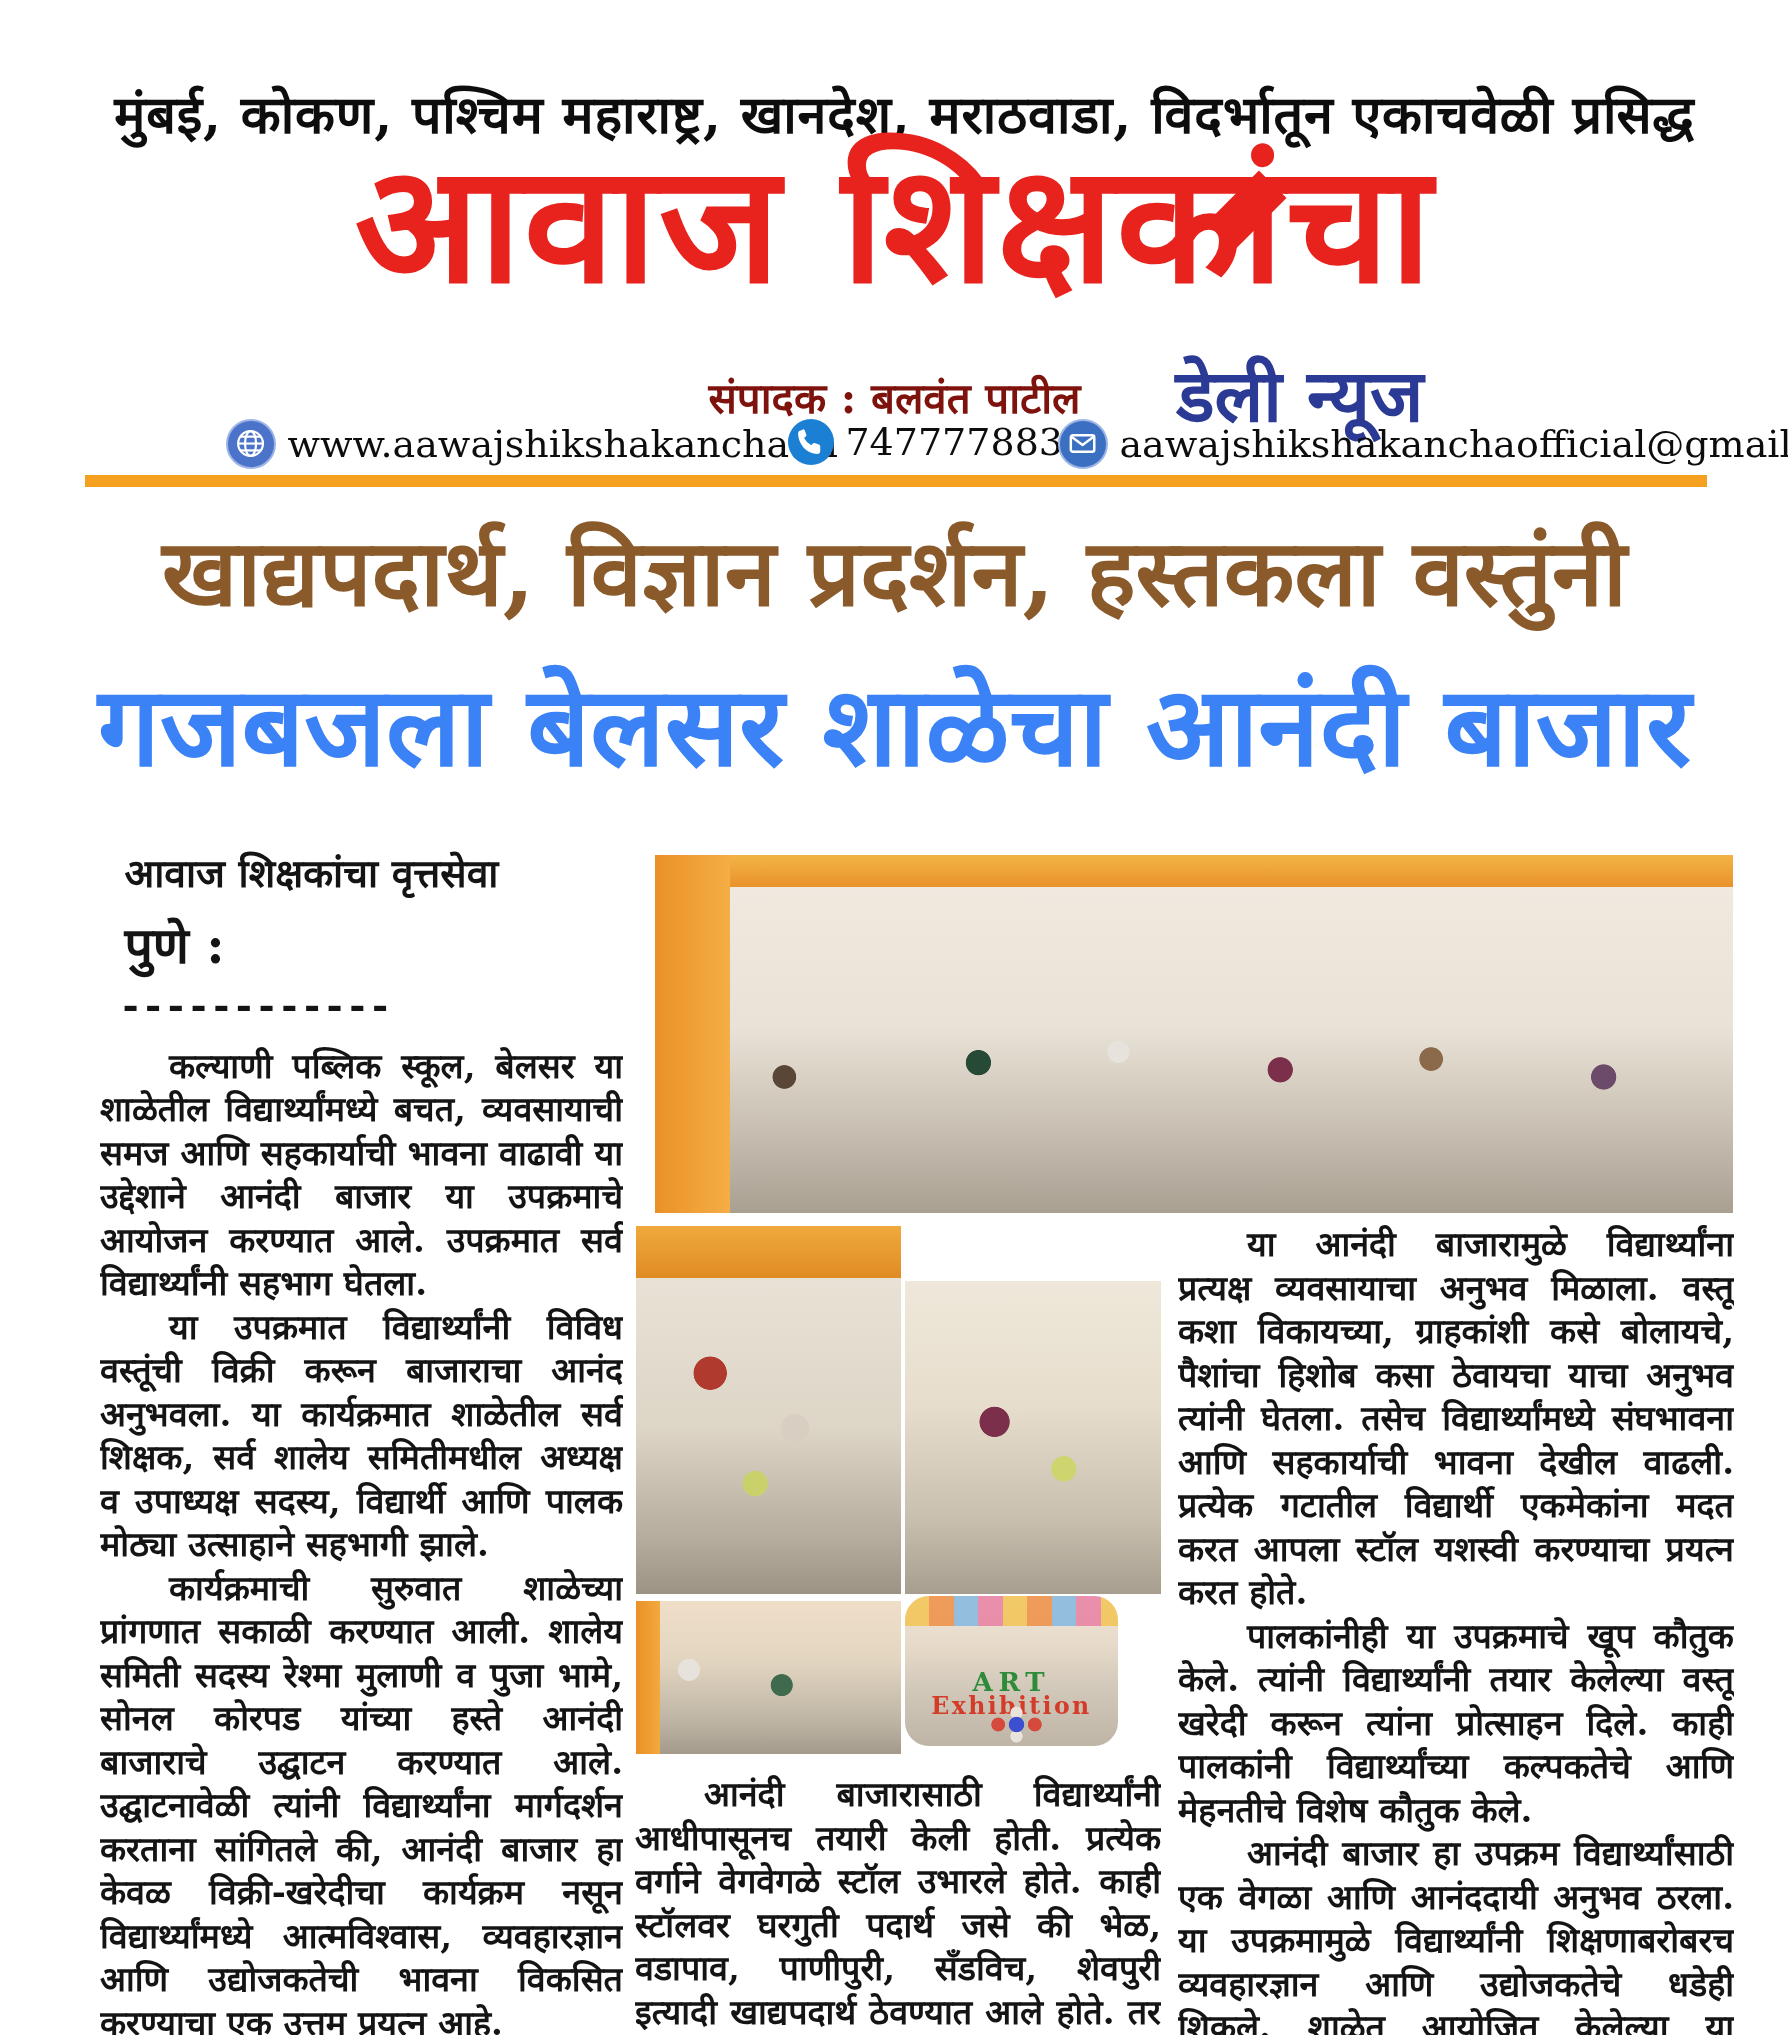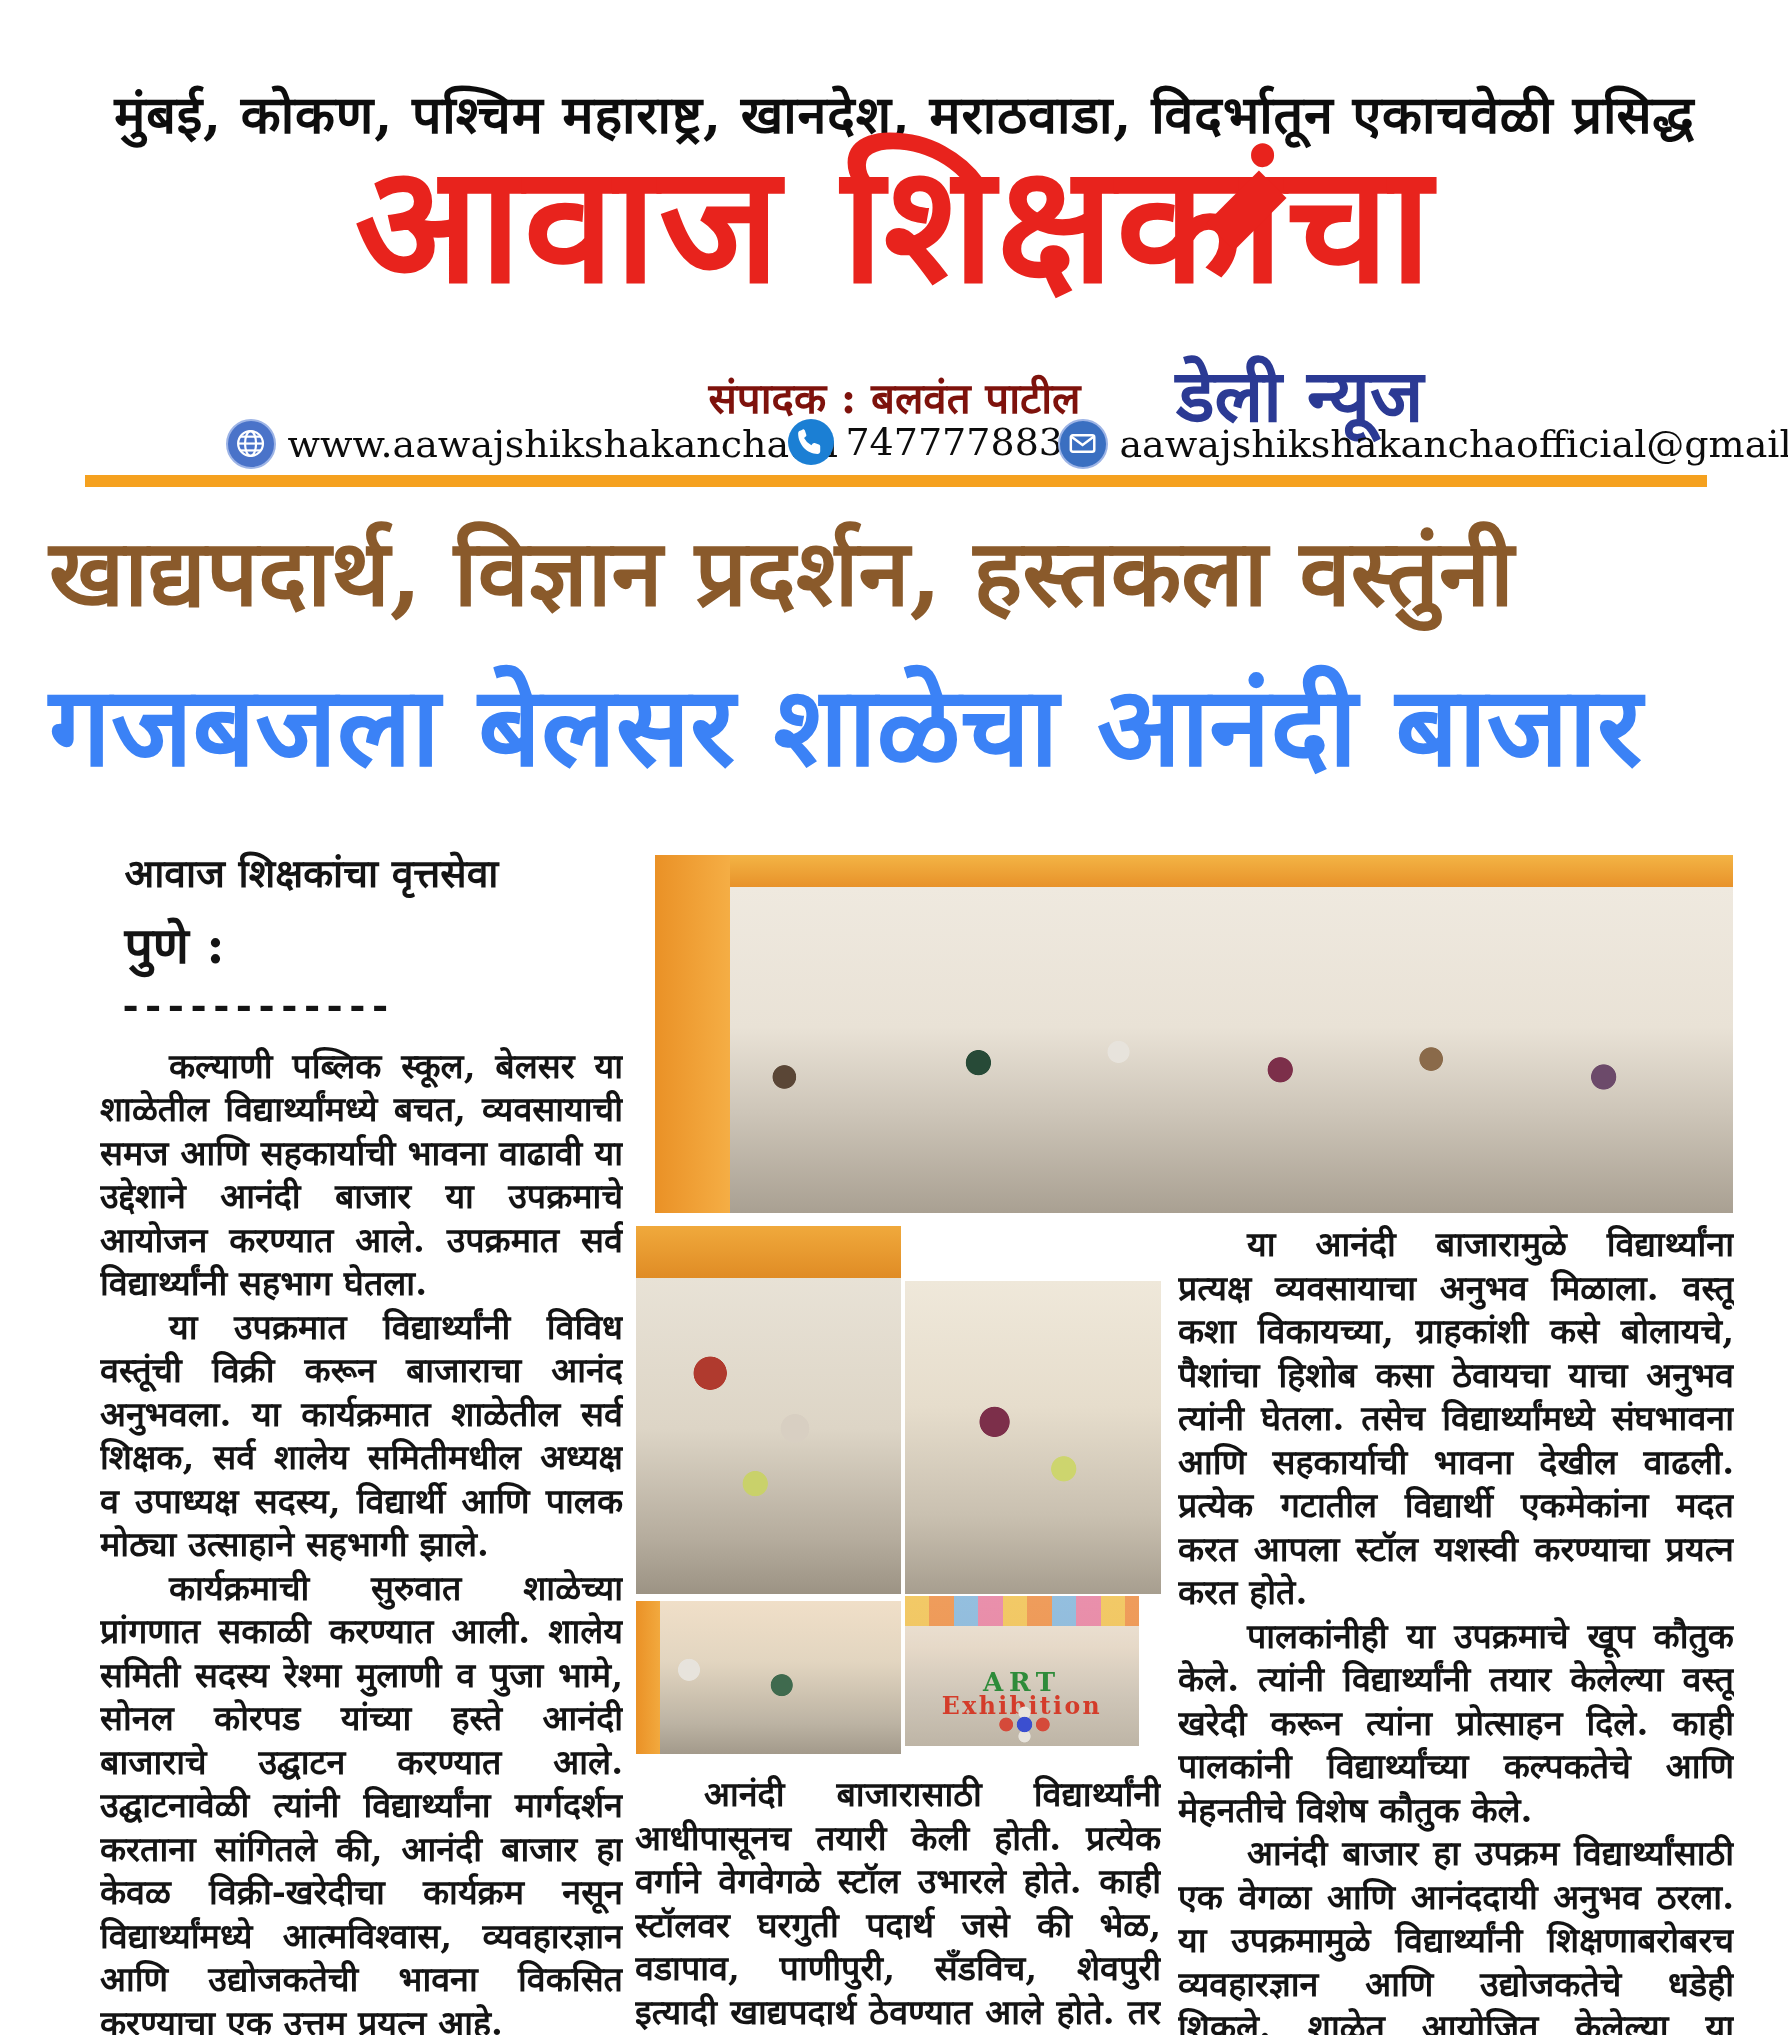--- a/index.html
+++ b/index.html
@@ -25,21 +25,21 @@
   .cicon{width:46px;height:46px;border-radius:50%;display:flex;align-items:center;
          justify-content:center;flex:0 0 auto;}
   .cicon svg{width:72%;height:72%;}
   .cicon.globe{background:#4a73c9;border:2.4px solid #9db4e6;}
   .cicon.phone{background:#1b7fd4;}
   .cicon.mail{background:#3a6fc1;border:2.4px solid #9db4e6;}
 
   .orange-rule{position:absolute;top:475px;left:85px;width:1622px;height:12.2px;background:#f5a11f;}
 
   
-  .hl{position:absolute;left:49px;right:49px;margin:0;text-align:left;font-weight:700;}
+  .hl{position:absolute;left:49px;right:49px;margin:0;text-align:center;font-weight:700;}
   .hl1{top:507px;font-size:92px;color:#8a5a2b;}
   .hl2{top:647px;font-size:110px;color:#3b82f6;}
 
   
   .col{position:absolute;overflow:hidden;text-align:justify;}
   .col1{left:100px;top:845px;width:523px;height:1789px;}
   .col2{left:635px;top:1773px;width:526px;height:867px;}
   .col3{left:1178px;top:1223px;width:556px;height:1356px;}
 
   .byline{font-size:39px;font-weight:700;margin:0 0 12.2px 24.4px;}
@@ -71,24 +71,24 @@
     background:
       radial-gradient(circle at 35% 45%, #7c2f4a 0 14.7px, rgba(0,0,0,0) 15.5px),
       radial-gradient(circle at 62% 60%, #cdd56e 0 12.2px, rgba(0,0,0,0) 13px),
       linear-gradient(180deg, #efe8da 0%, #e6ddcc 40%, #c9c0b0 75%, #a79e8f 100%);}
   .photo-c{left:636px;top:1601px;width:265px;height:153px;
     background:
       radial-gradient(circle at 20% 45%, #e7e3dc 0 10.6px, rgba(0,0,0,0) 11.4px),
       radial-gradient(circle at 55% 55%, #3f6a4e 0 10.6px, rgba(0,0,0,0) 11.4px),
       linear-gradient(90deg, #ea9126 0%, #f2a93e 9%, rgba(0,0,0,0) 9%),
       linear-gradient(180deg, #f0dfc8 0%, #e2d5c0 40%, #bcb3a3 80%, #a39a8b 100%);}
-  .photo-d{left:905px;top:1596px;width:234px;height:150px;
+  .photo-d{left:905px;top:1596px;width:213px;height:150px;
     background:
       linear-gradient(180deg, rgba(0,0,0,0) 0%, rgba(0,0,0,0) 100%),
-      linear-gradient(180deg,#efe6da 0%,#e6d9c8 34%,#cfc6b8 66%,#beb5a6 100%);}
+      linear-gradient(180deg,#efe6da 0%,#e6d9c8 34%,#cfc6b8 66%,#beb5a6 100%); border-radius: 24px;}
   .photo-d::before{content:"";position:absolute;left:0;top:0;width:100%;height:20%;
       background:repeating-linear-gradient(90deg,#f3c24a 0 24.4px,#ef8a3c 24.4px 49px,#7db5e0 49px 73px,#e87aa0 73px 98px);opacity:.8;}
   .art-t1{position:absolute;left:0;right:0;top:47%;text-align:center;
           font-size:26px;font-weight:700;color:#2e8b3a;letter-spacing:5.7px;}
   .art-t2{position:absolute;left:0;right:0;top:64%;text-align:center;
           font-size:23.6px;font-weight:700;color:#d43c2a;letter-spacing:2.4px;}
   .art-flower{position:absolute;left:38%;bottom:3.3px;width:61px;height:37px;
       background:
         radial-gradient(circle at 50% 50%, #3b4fd0 0 7.3px, rgba(0,0,0,0) 8.1px),
         radial-gradient(circle at 20% 50%, #d54a3a 0 6.5px, rgba(0,0,0,0) 7.3px),

